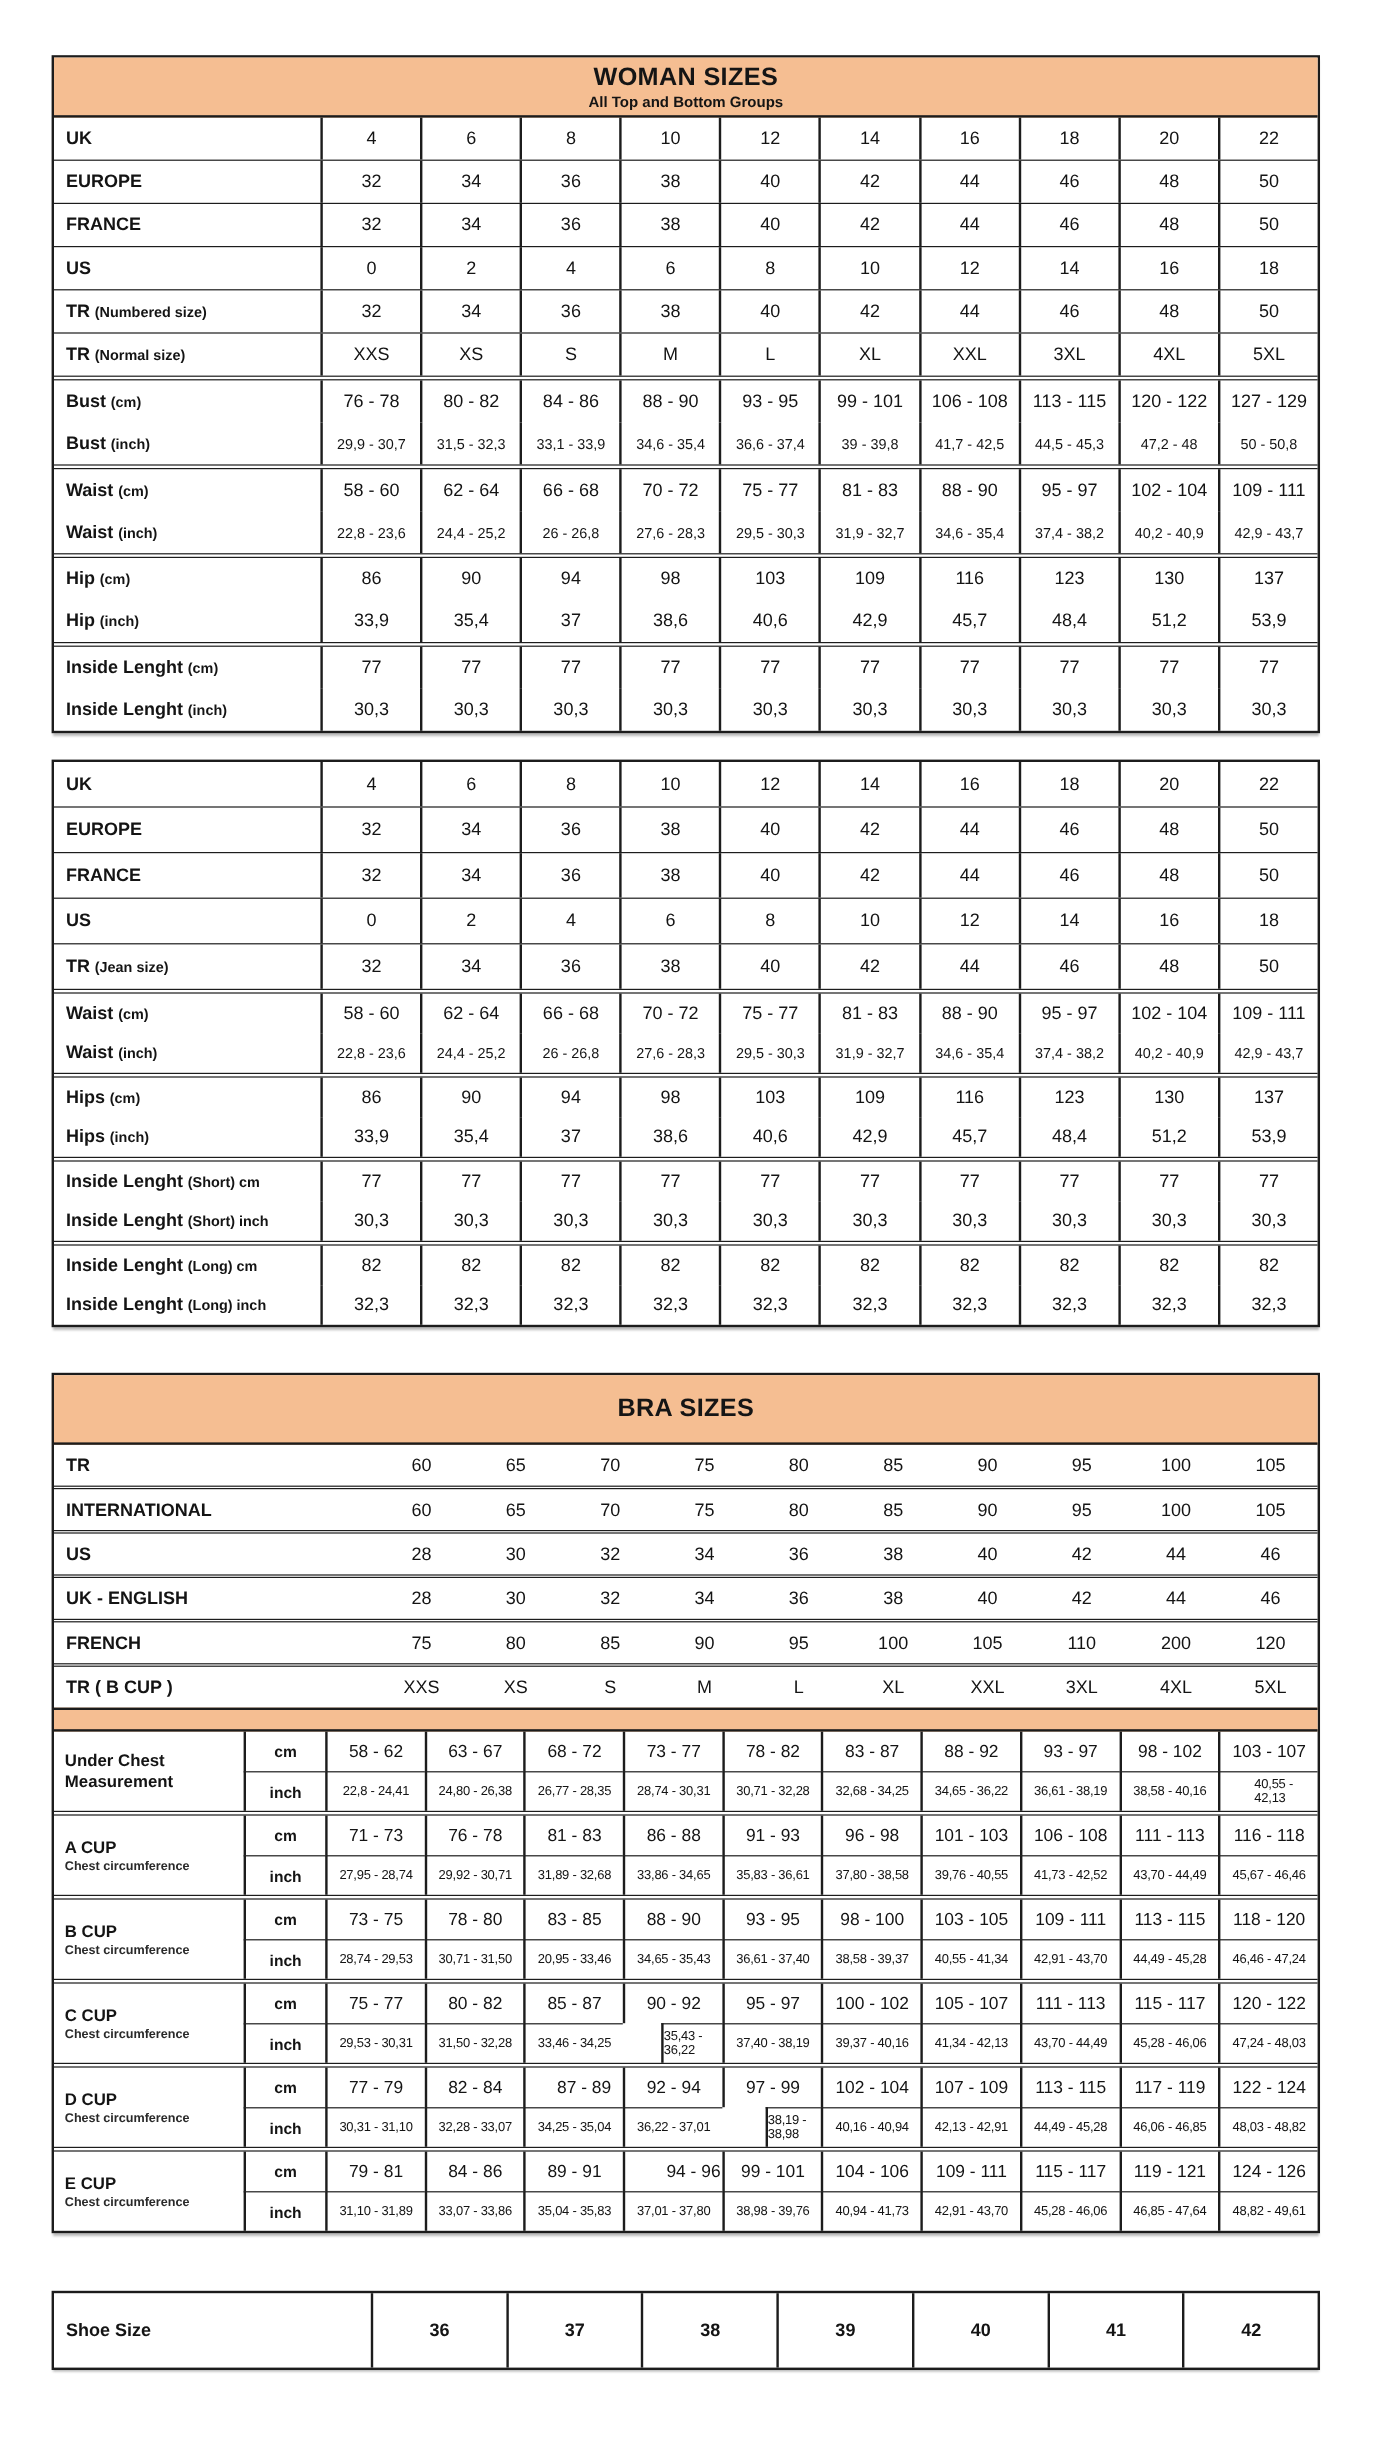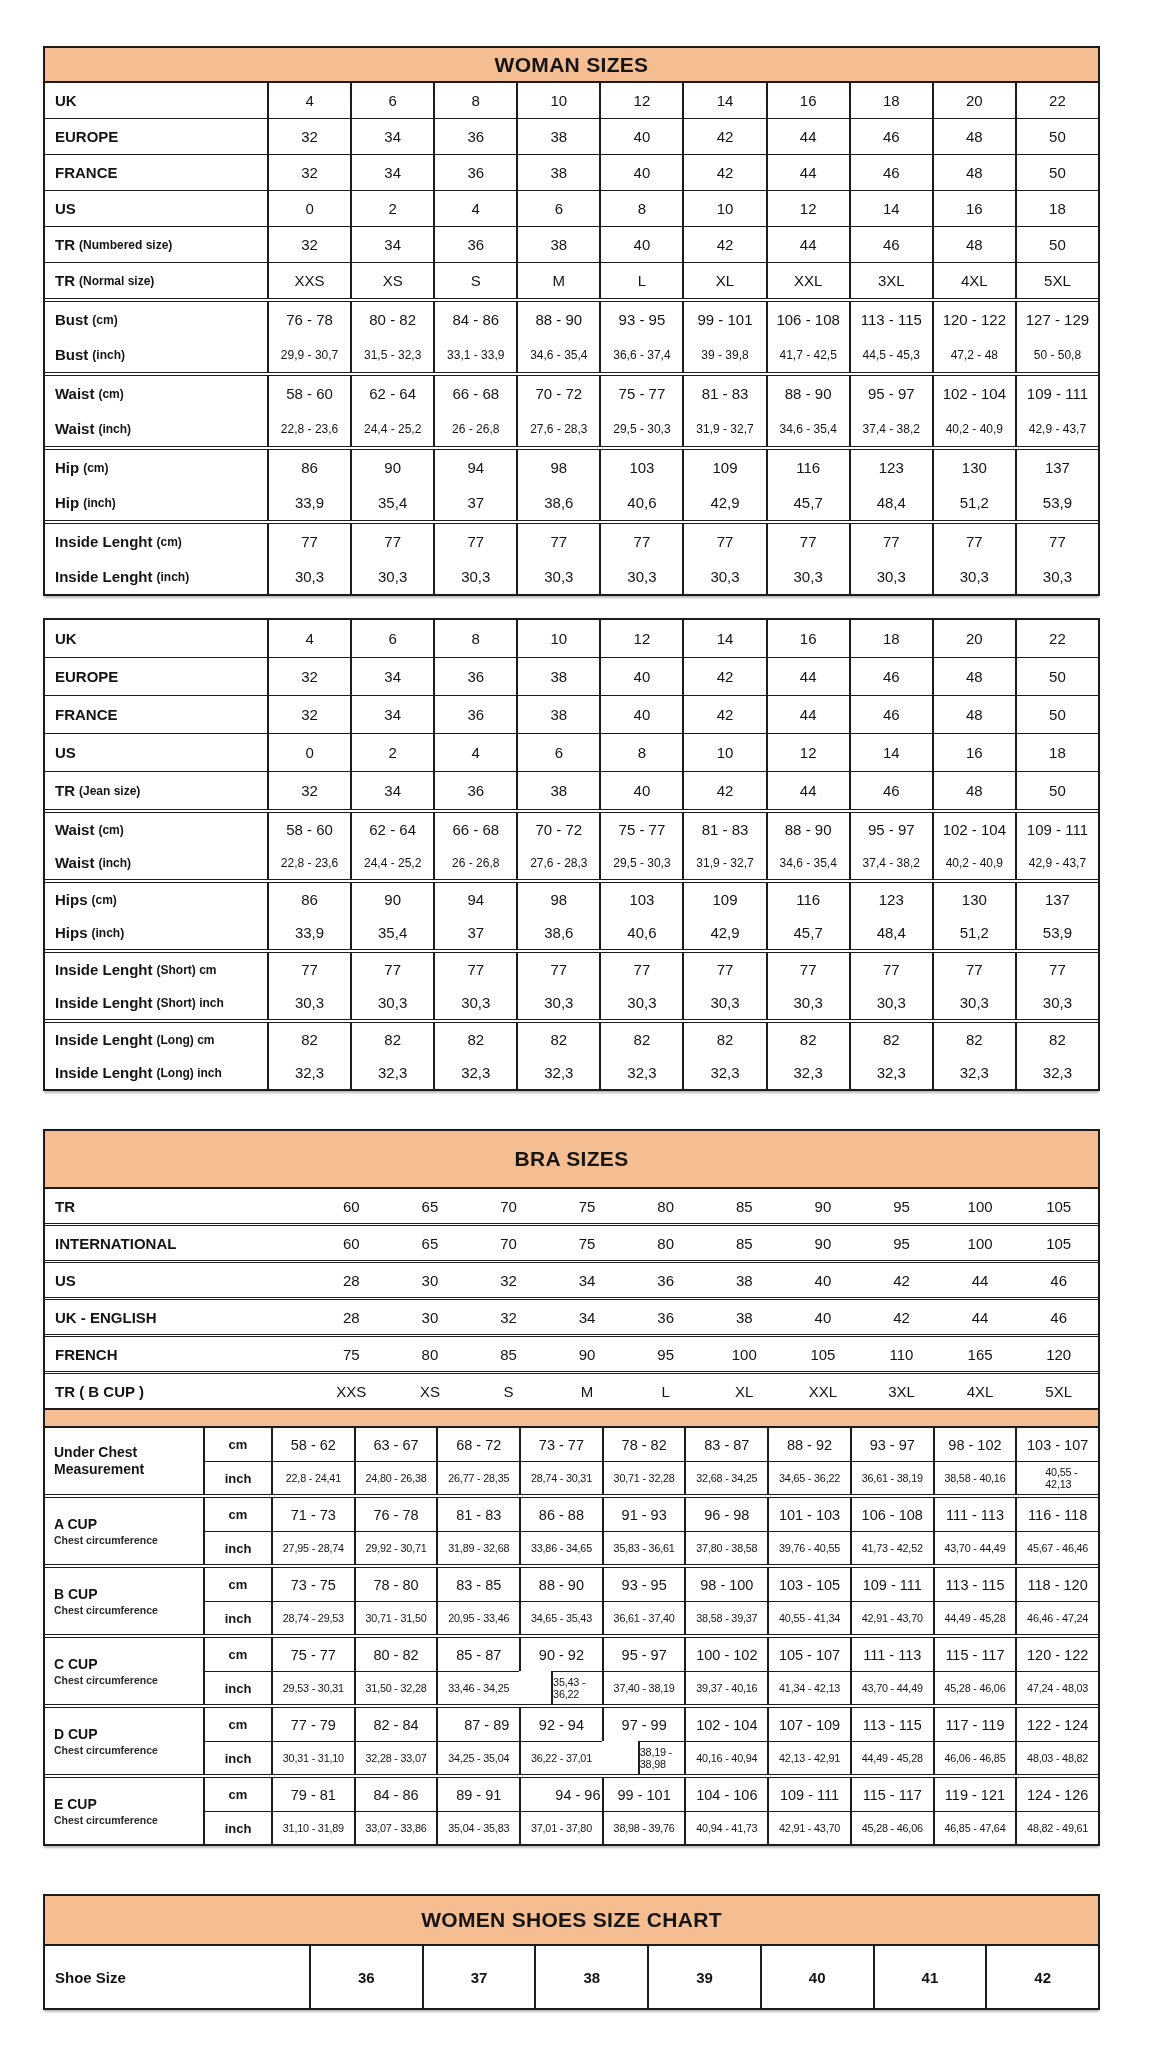--- a/index.html
+++ b/index.html
@@ -65,20 +65,21 @@
   .t-shoes .boldval{font-size:15px;}
 </style>
 </head>
 <body>
 
 <div class="page">
 
   <section class="tbl t-ws">
     <header class="thead">
       <div class="t-title">WOMAN SIZES</div>
+      <div class="t-sub">All Top and Bottom Groups</div>
     </header>
     <div class="tbody">
         <div class="row">
           <div class="cell lab">
             <span class="lab-main">UK</span>
           </div>
           <div class="cell val">4</div>
           <div class="cell val">6</div>
           <div class="cell val">8</div>
           <div class="cell val">10</div>
@@ -576,21 +577,21 @@
             <span class="lab-main">FRENCH</span>
           </div>
           <div class="cell val">75</div>
           <div class="cell val">80</div>
           <div class="cell val">85</div>
           <div class="cell val">90</div>
           <div class="cell val">95</div>
           <div class="cell val">100</div>
           <div class="cell val">105</div>
           <div class="cell val">110</div>
-          <div class="cell val">165</div>
+          <div class="cell val">200</div>
           <div class="cell val">120</div>
         </div>
         <div class="prow">
           <div class="cell lab">
             <span class="lab-main">TR ( B CUP )</span>
           </div>
           <div class="cell val">XXS</div>
           <div class="cell val">XS</div>
           <div class="cell val">S</div>
           <div class="cell val">M</div>
@@ -766,23 +767,20 @@
           <div class="cell val gval small r2" style="grid-area: 2 / 8;">40,94 - 41,73</div>
           <div class="cell val gval small r2" style="grid-area: 2 / 9;">42,91 - 43,70</div>
           <div class="cell val gval small r2" style="grid-area: 2 / 10;">45,28 - 46,06</div>
           <div class="cell val gval small r2" style="grid-area: 2 / 11;">46,85 - 47,64</div>
           <div class="cell val gval small r2" style="grid-area: 2 / 12;">48,82 - 49,61</div>
         </div>
       </div>
   </section>
 
   <section class="tbl t-shoes">
-    <header class="thead">
-      <div class="t-title">WOMEN SHOES SIZE CHART</div>
-    </header>
     <div class="tbody">
         <div class="row">
           <div class="cell lab">
             <span class="lab-main">Shoe Size</span>
           </div>
           <div class="cell val boldval">36</div>
           <div class="cell val boldval">37</div>
           <div class="cell val boldval">38</div>
           <div class="cell val boldval">39</div>
           <div class="cell val boldval">40</div>

